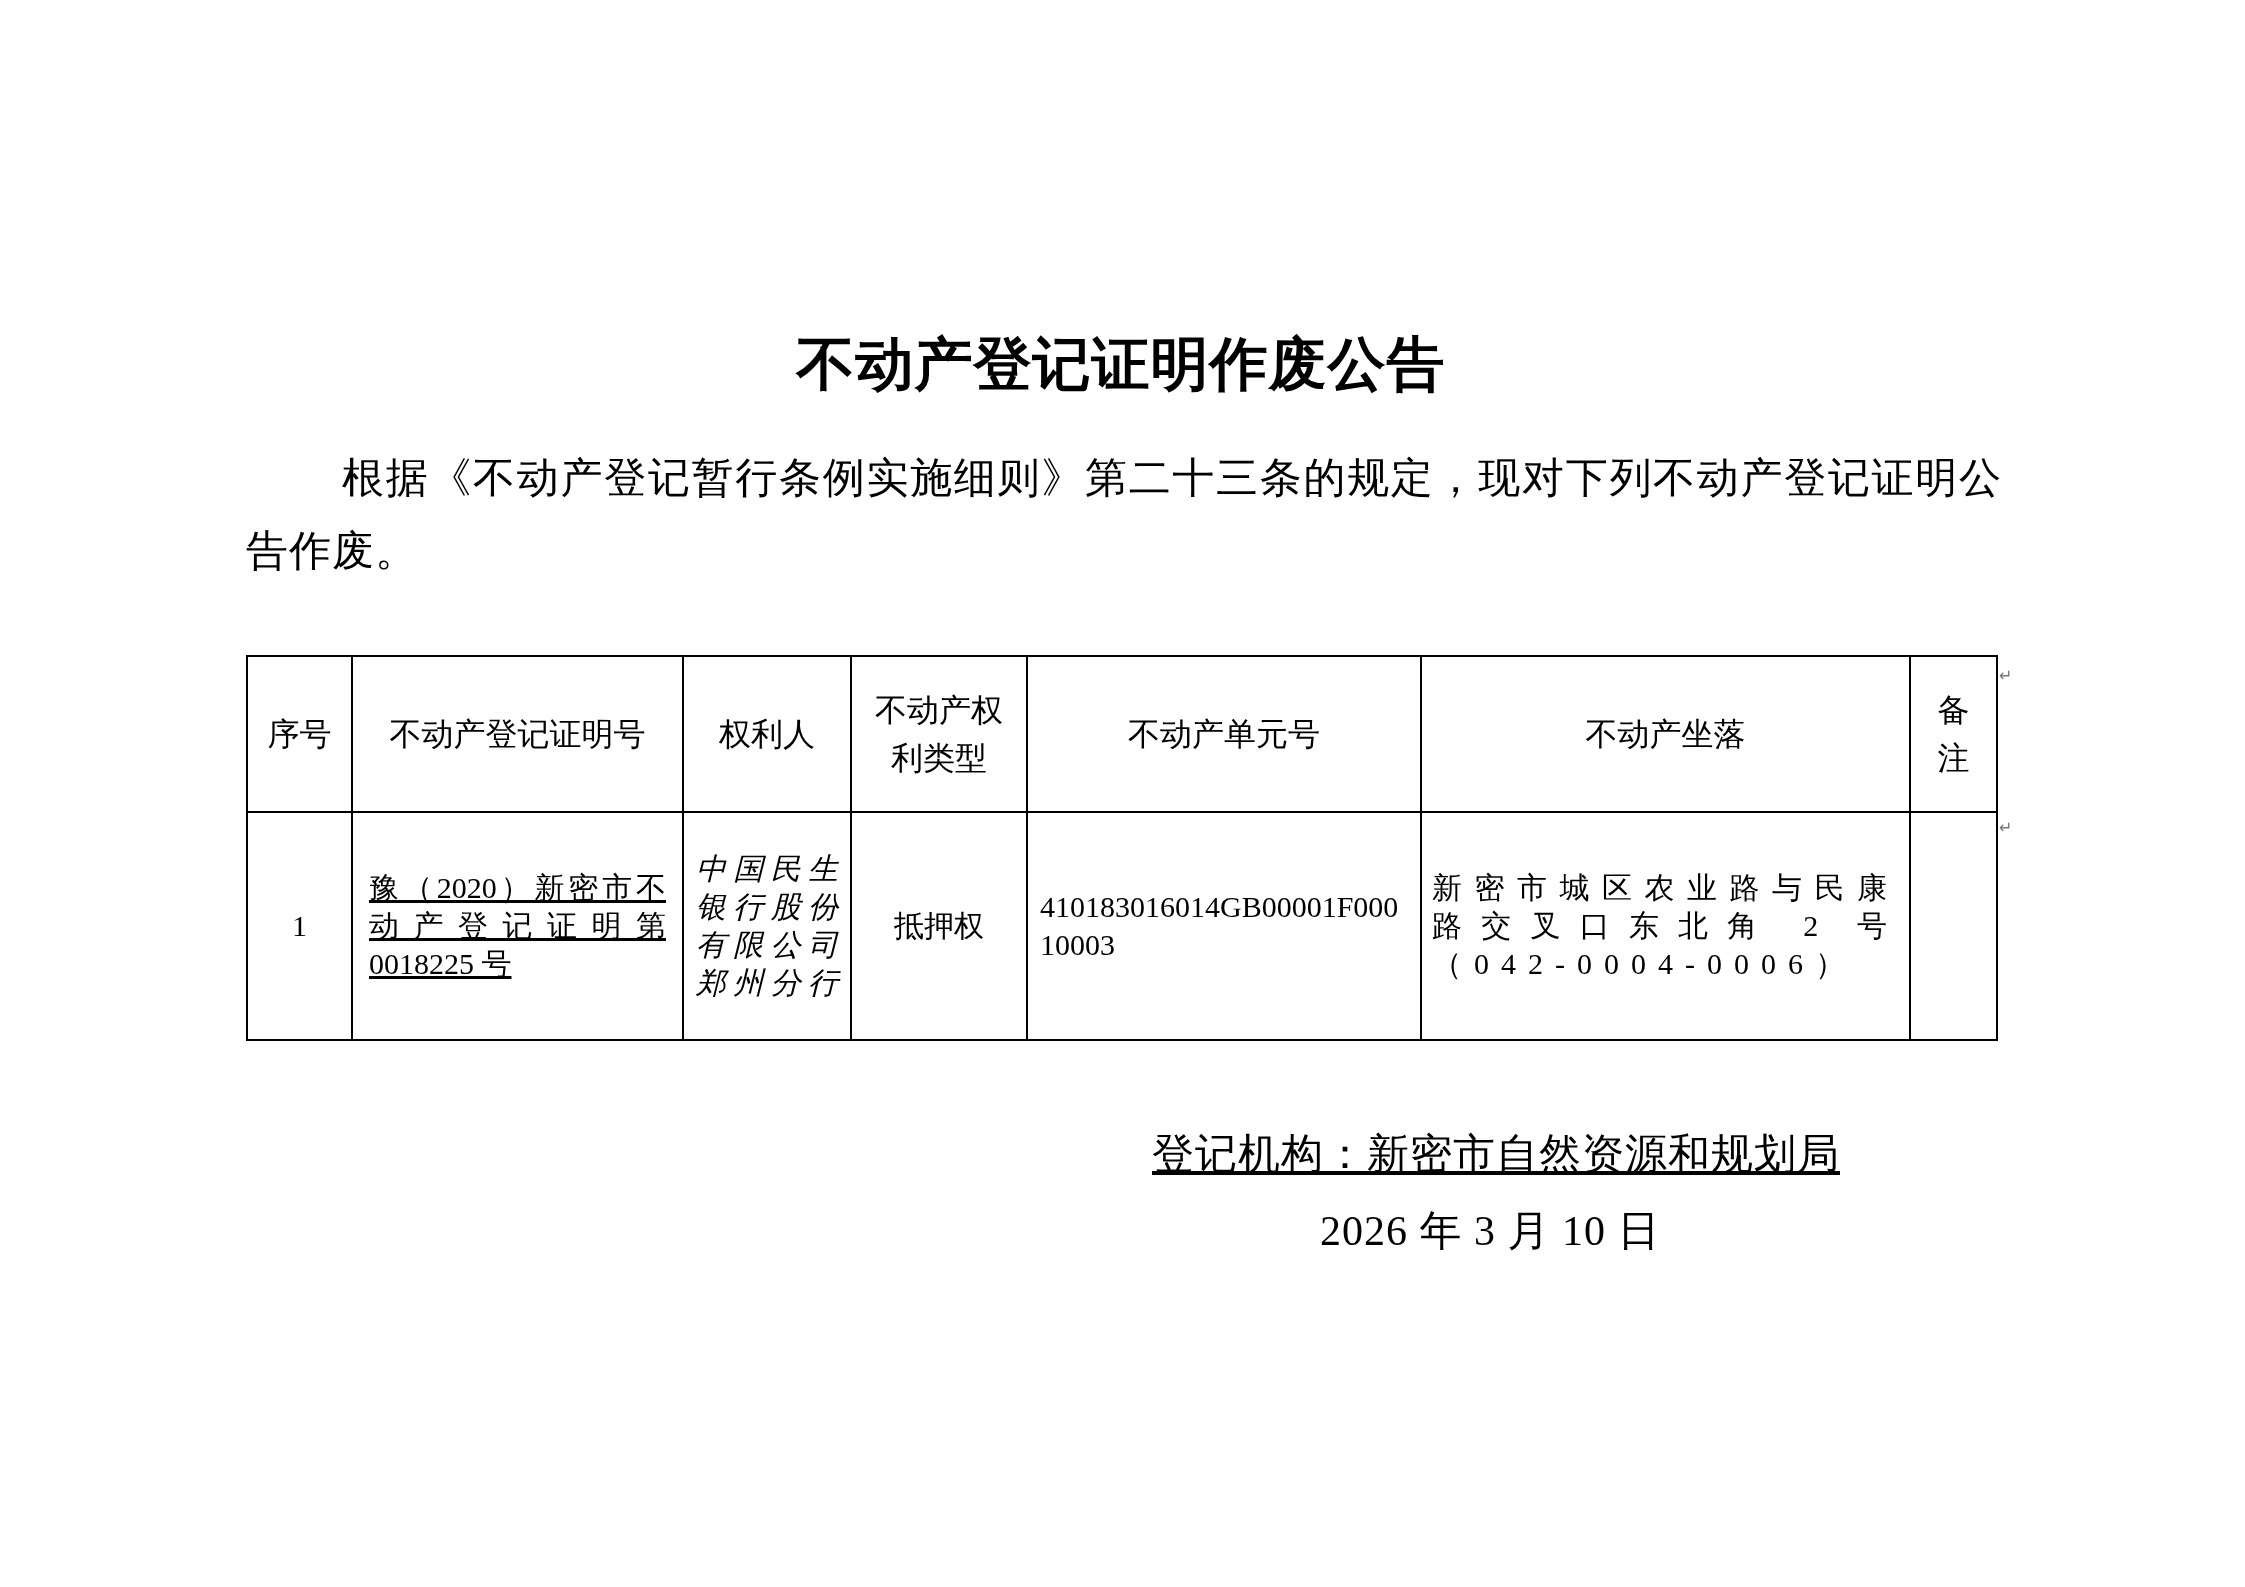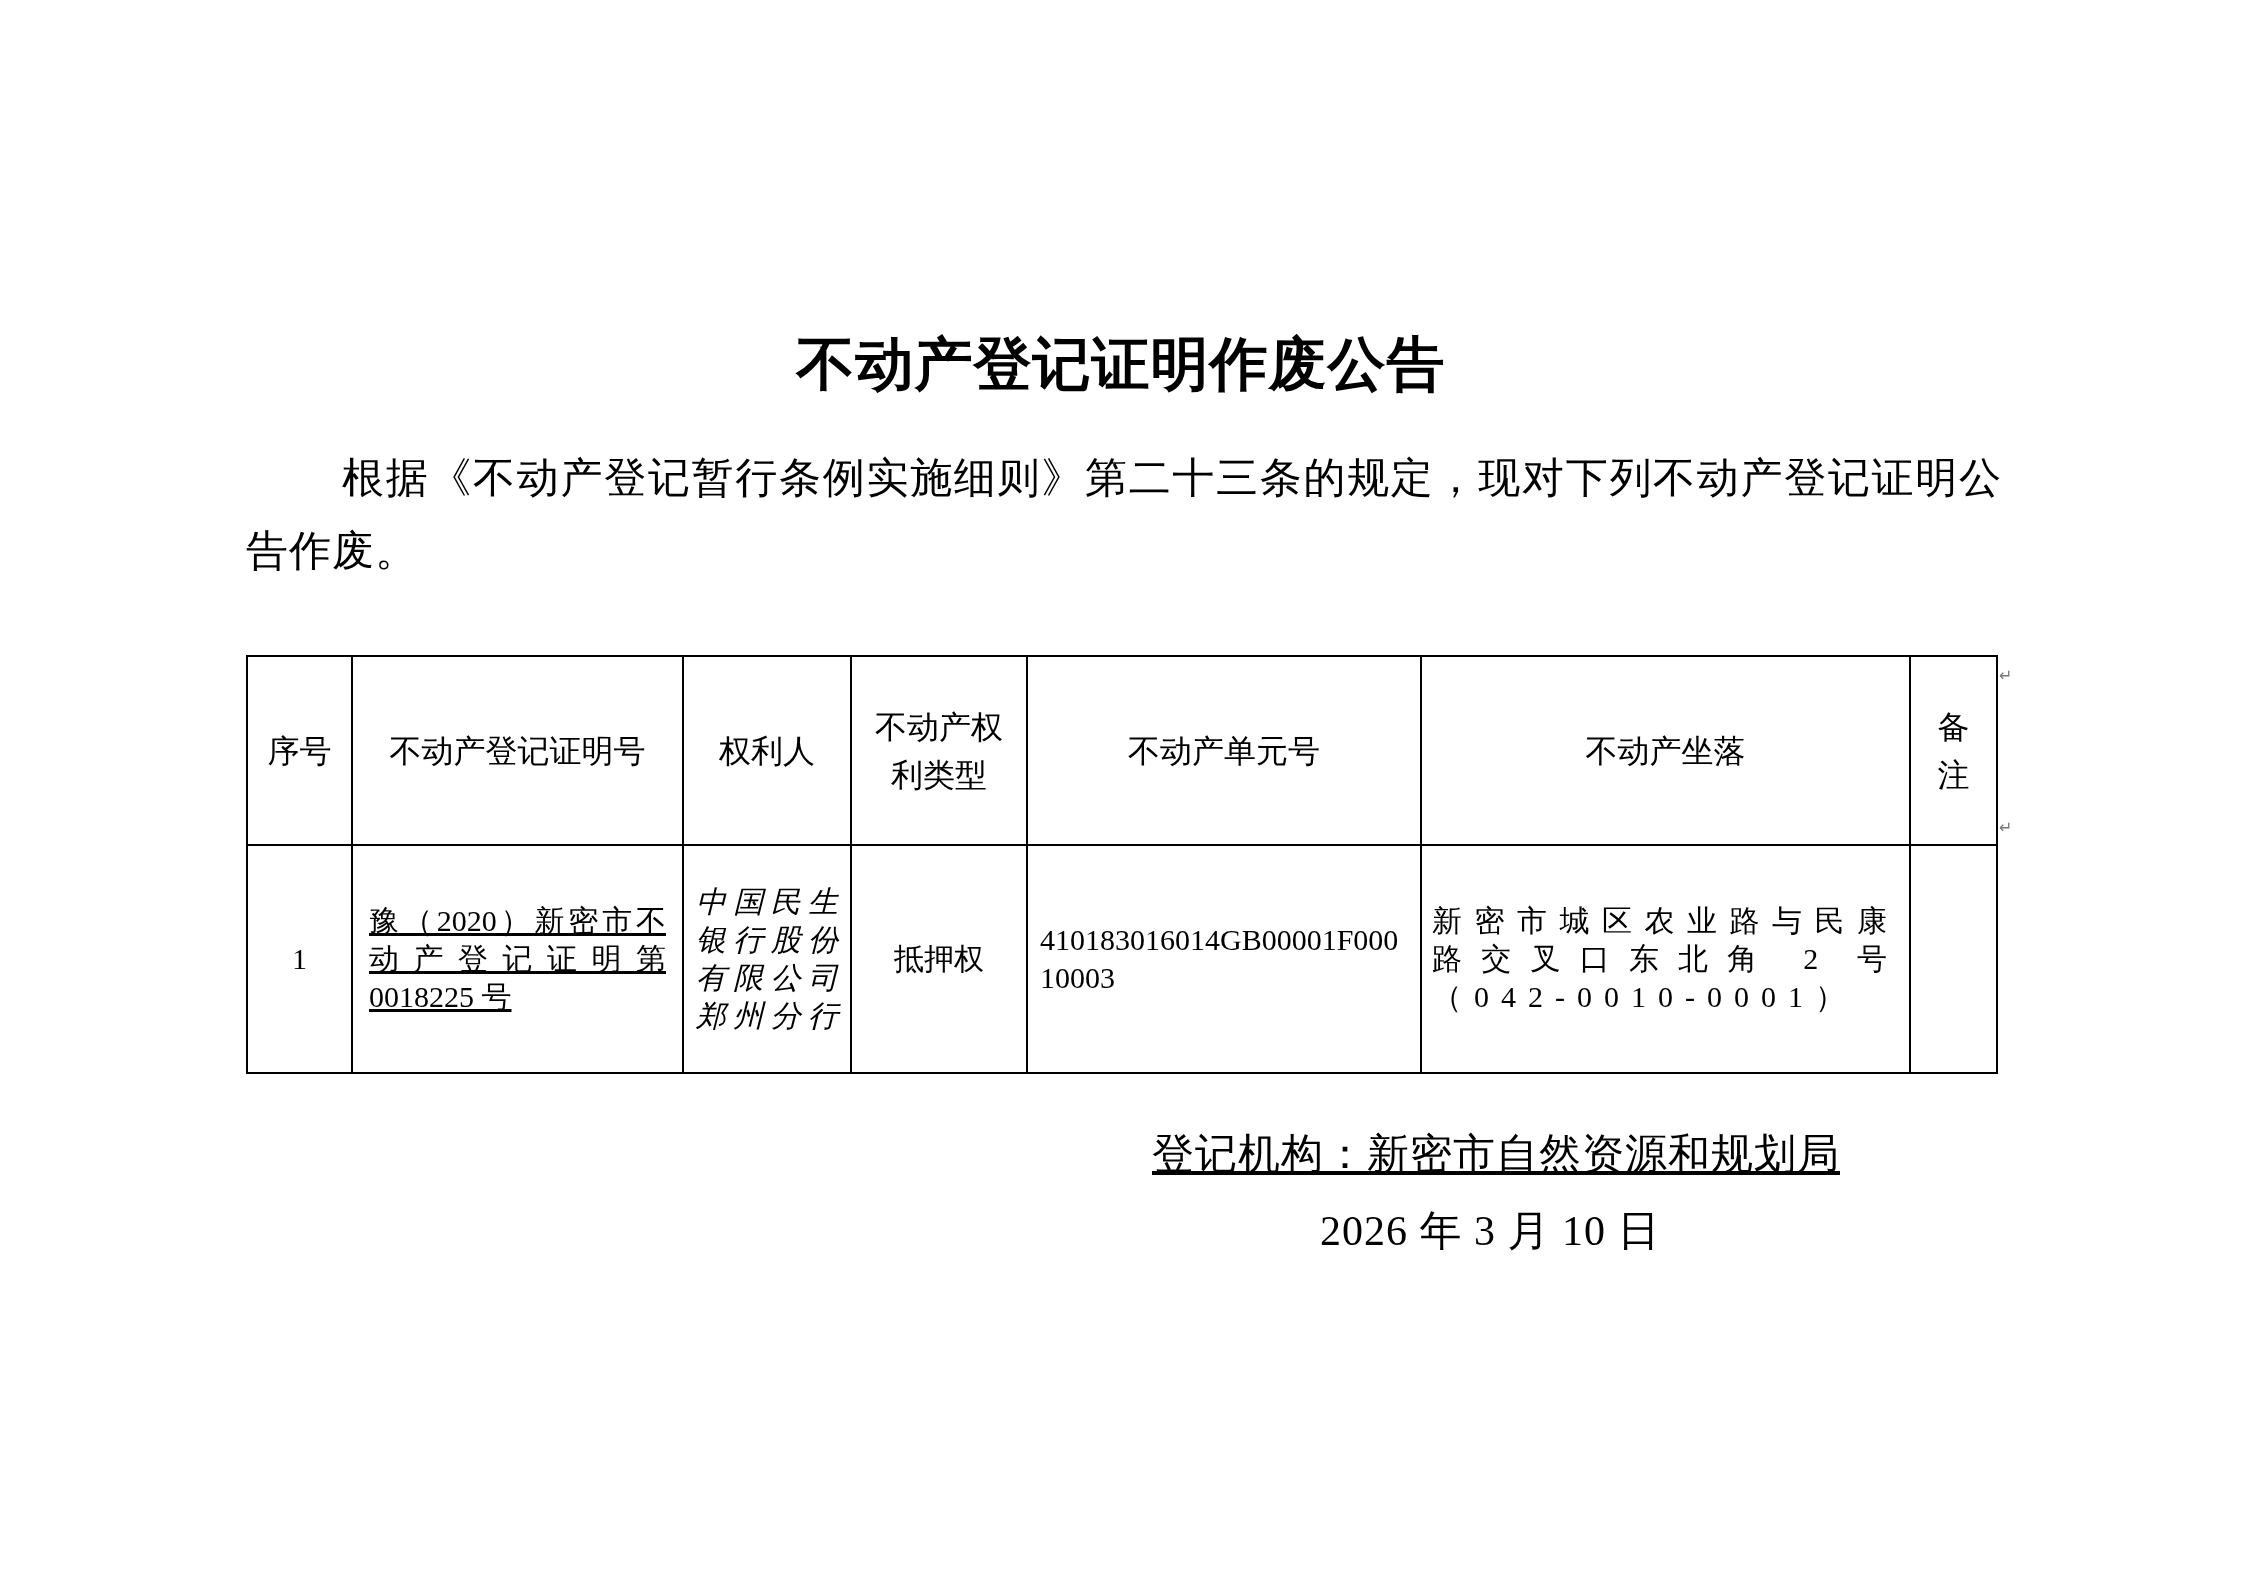--- a/index.html
+++ b/index.html
@@ -41,21 +41,21 @@
     top: 655px;
     width: 1750px;
     border-collapse: collapse;
     table-layout: fixed;
   }
   .records th, .records td {
     border: 2px solid #000000;
     vertical-align: middle;
     overflow: hidden;
   }
-  .records thead tr { height: 189px; }
+  .records thead tr { height: 156px; }
   .records tbody tr { height: 228px; }
   .records th {
     font: 32px/48px "Liberation Sans", "DejaVu Sans", sans-serif;
     font-weight: normal;
     text-align: center;
     padding: 0 14px;
   }
   .records td {
     font: 30px/38px "Liberation Serif", "DejaVu Serif", serif;
   }
@@ -122,21 +122,21 @@
       <th>备注</th>
     </tr>
   </thead>
   <tbody>
     <tr>
       <td class="cell-seq">1</td>
       <td class="cell-cert">豫（2020）新密市不动产登记证明第0018225 号</td>
       <td class="cell-holder">中国民生银行股份有限公司郑州分行</td>
       <td class="cell-rtype">抵押权</td>
       <td class="cell-unit">410183016014GB00001F00010003</td>
-      <td class="cell-loc">新密市城区农业路与民康路交叉口东北角 2 号（042-0010-0001）</td>
+      <td class="cell-loc">新密市城区农业路与民康路交叉口东北角 2 号（042-0004-0006）</td>
       <td class="cell-remark"></td>
     </tr>
   </tbody>
 </table>
 
 <span class="row-end-mark first">↵</span>
 <span class="row-end-mark second">↵</span>
 
 <div class="footer-authority">登记机构：新密市自然资源和规划局</div>
 

